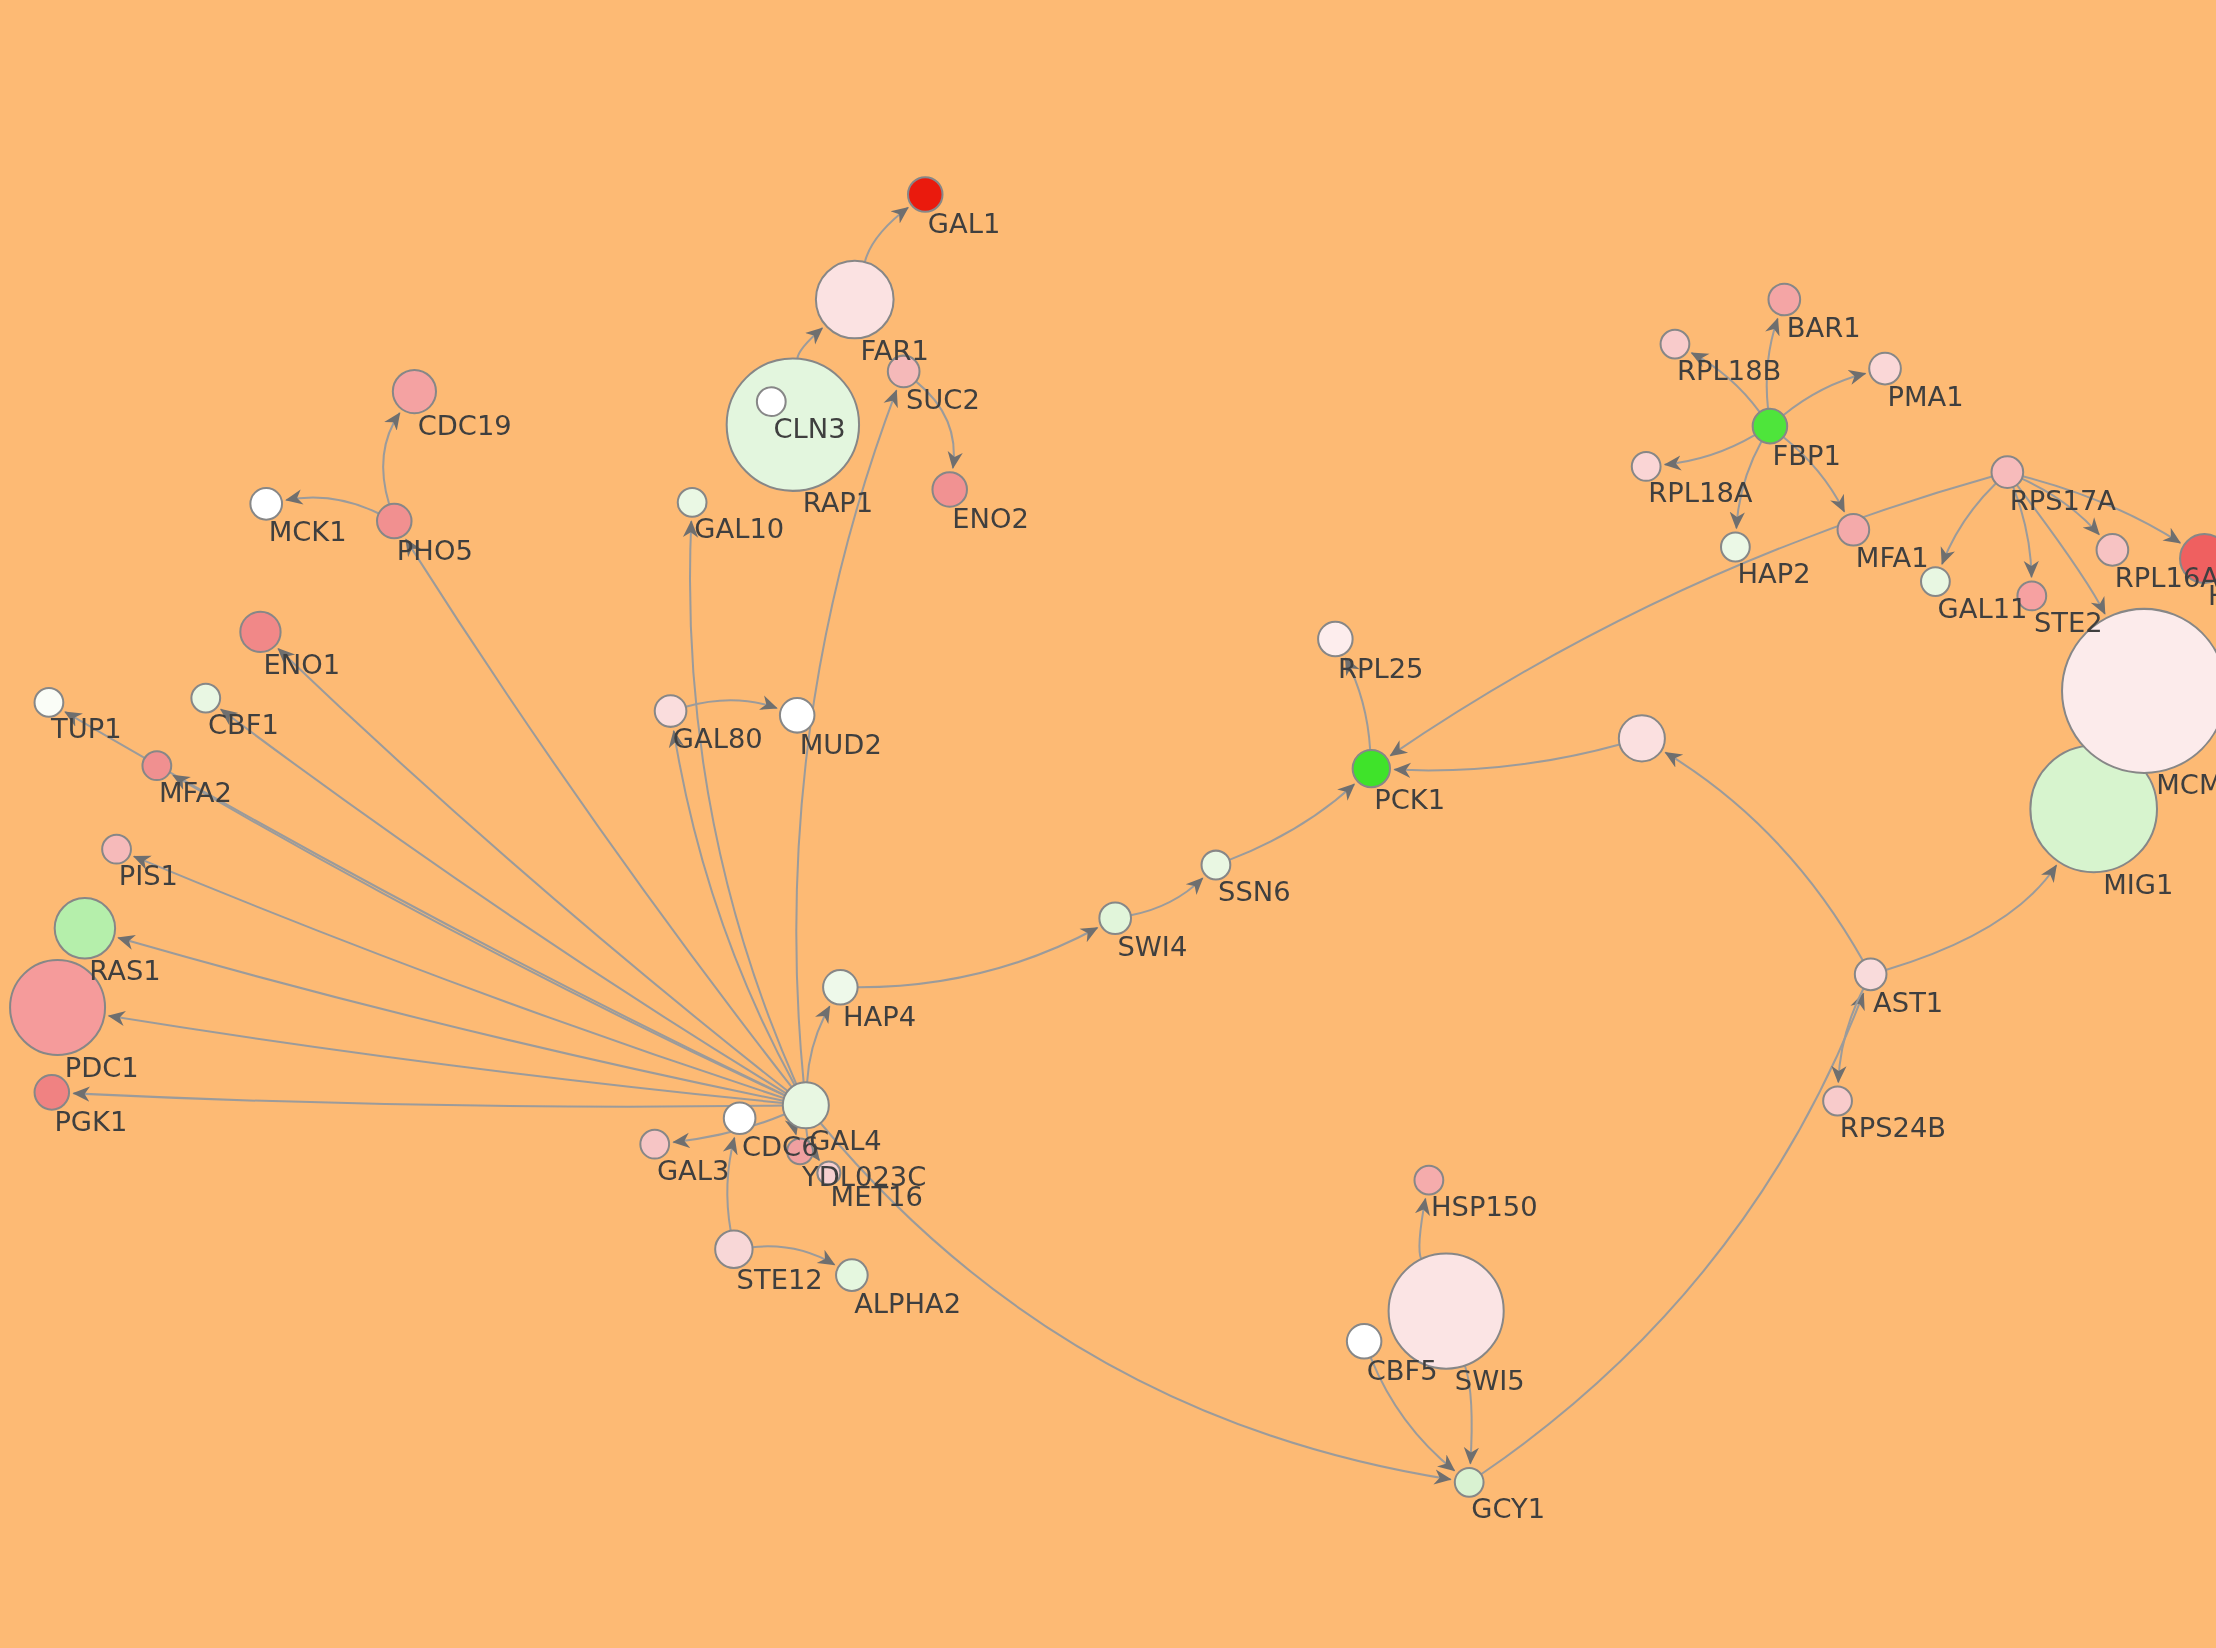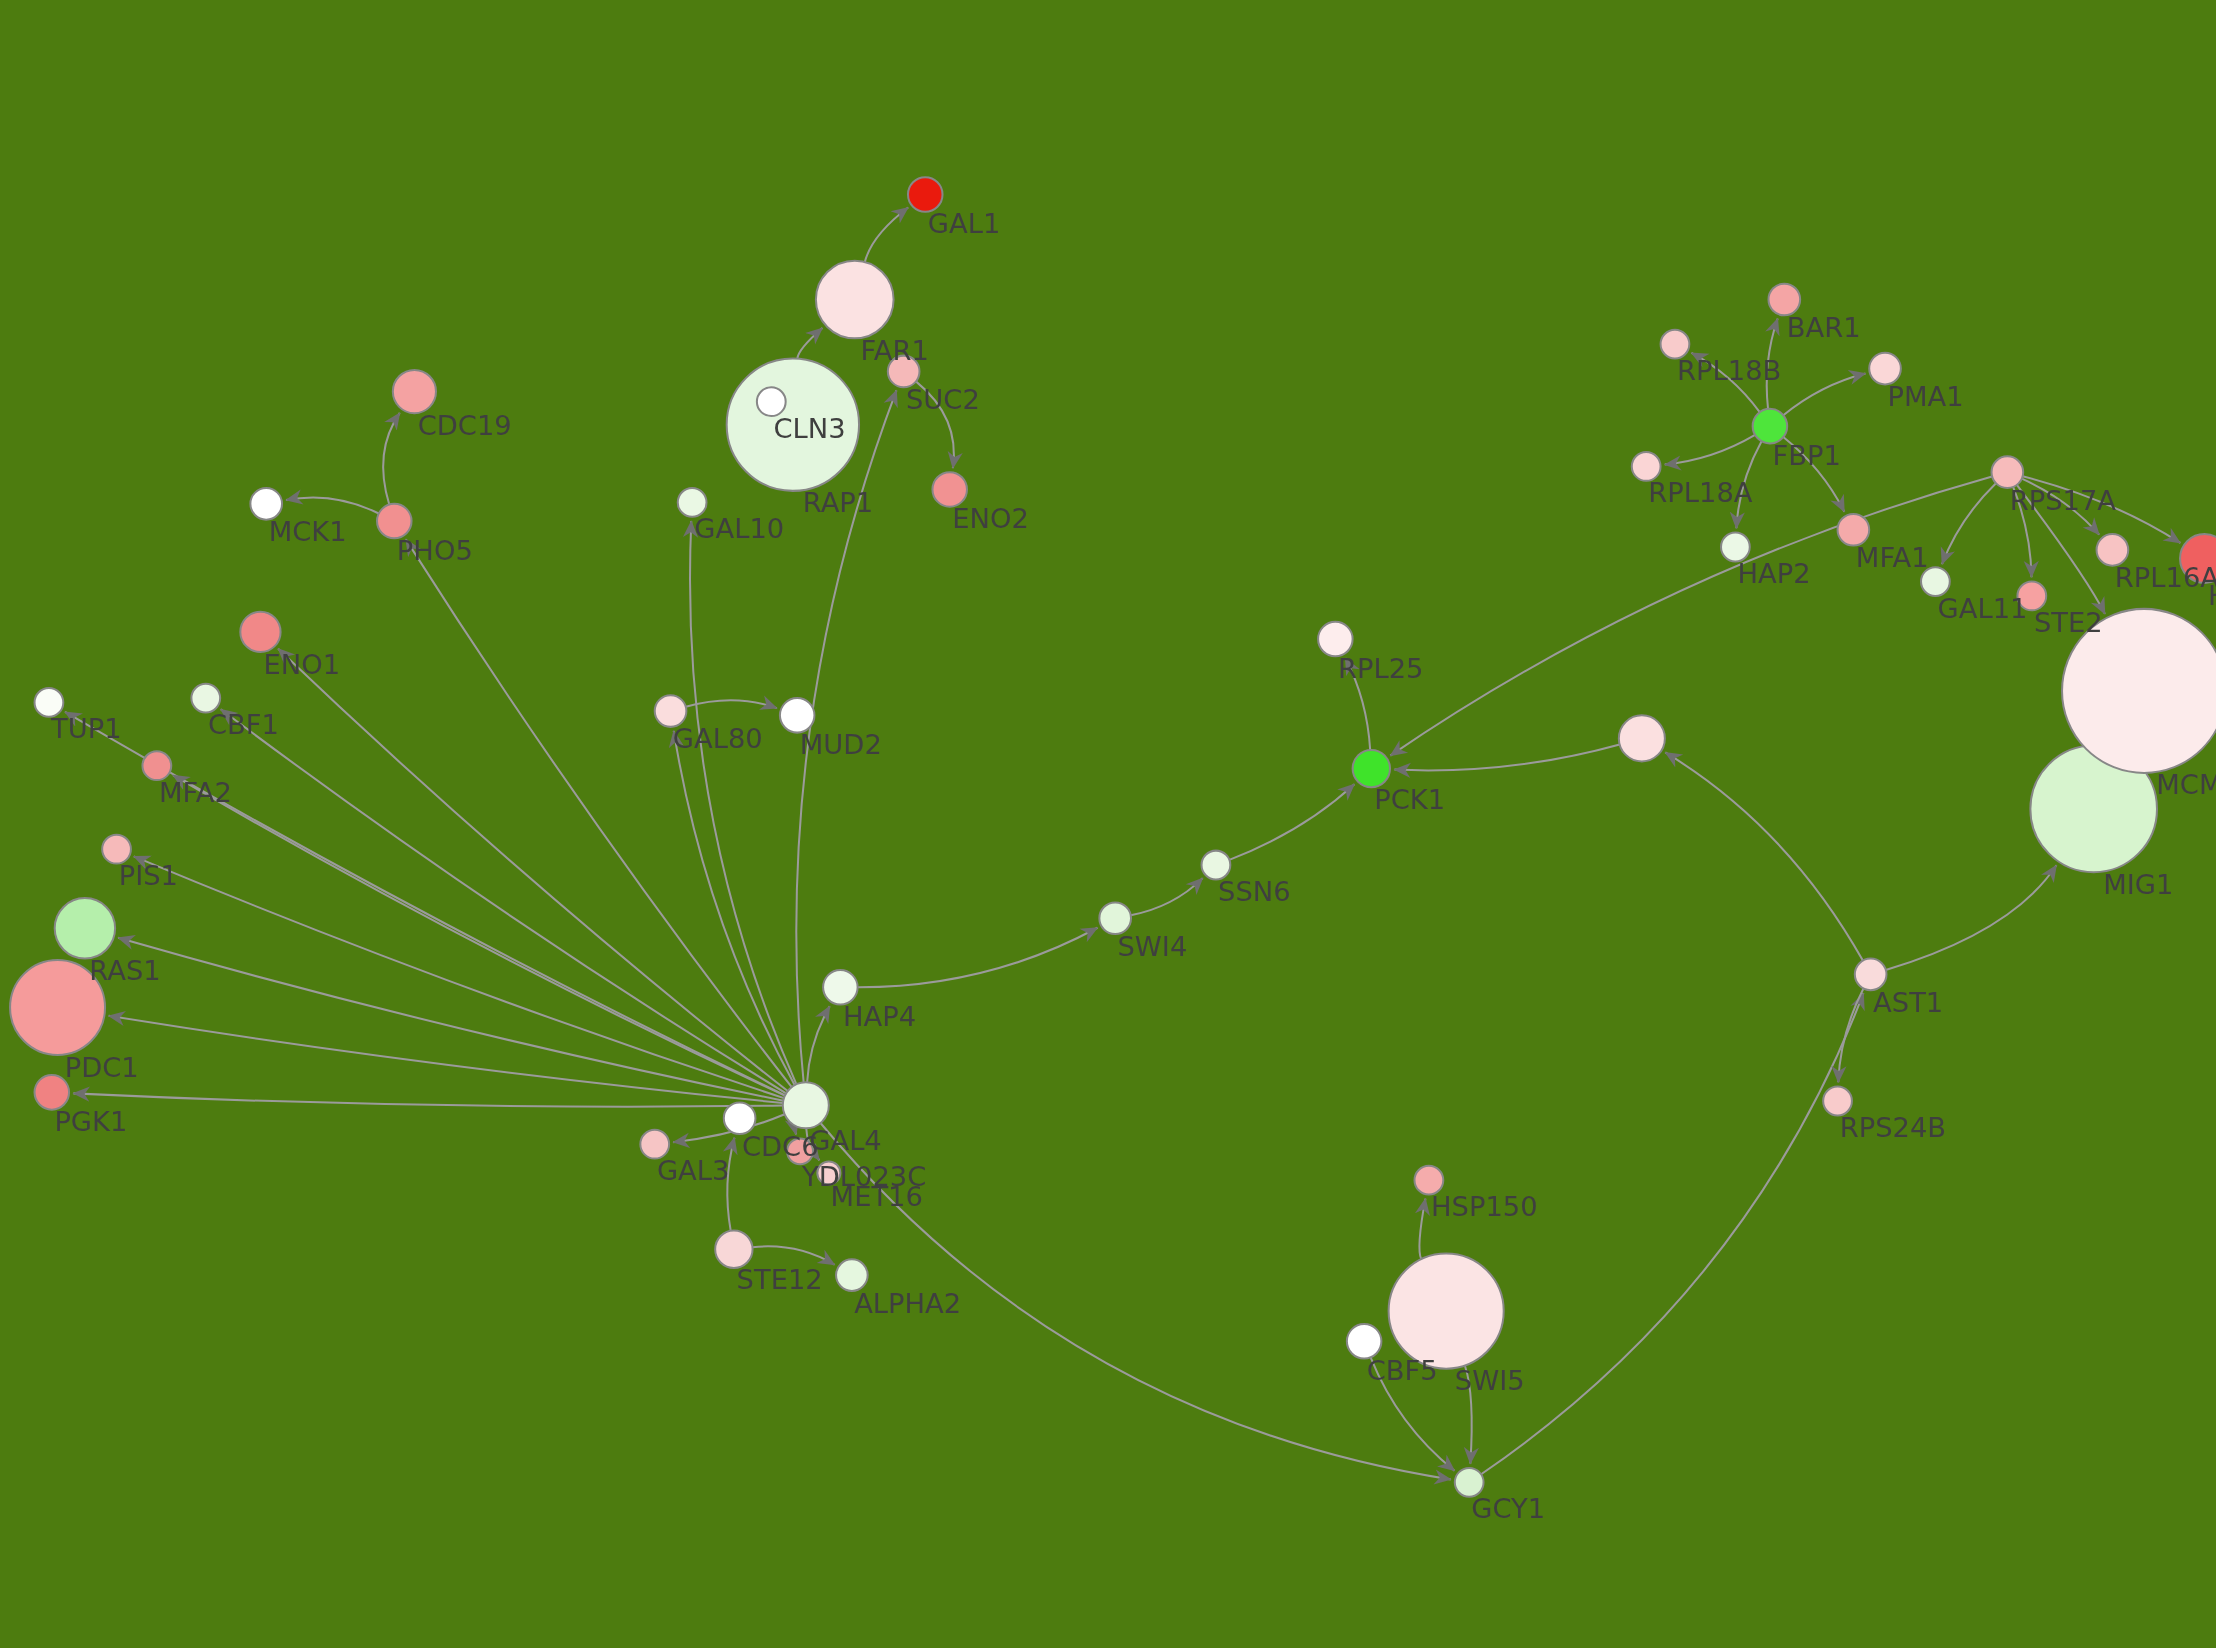--- a/index.html
+++ b/index.html
@@ -6,21 +6,21 @@
     margin: 0;
     padding: 0;
     background: #ffffff;
     width: 100%;
     height: 100%;
     overflow: hidden;
   }
   .stage {
     width: 100vw;
     height: 100vh;
-    background: #4d7c0f;
+    background: #fdba74;
   }
   svg {
     display: block;
     width: 100%;
     height: 100%;
   }
   text.node-label {
     font-family: "DejaVu Sans", "Liberation Sans", sans-serif;
     font-size: 19px;
     fill: #3f3f3f;

